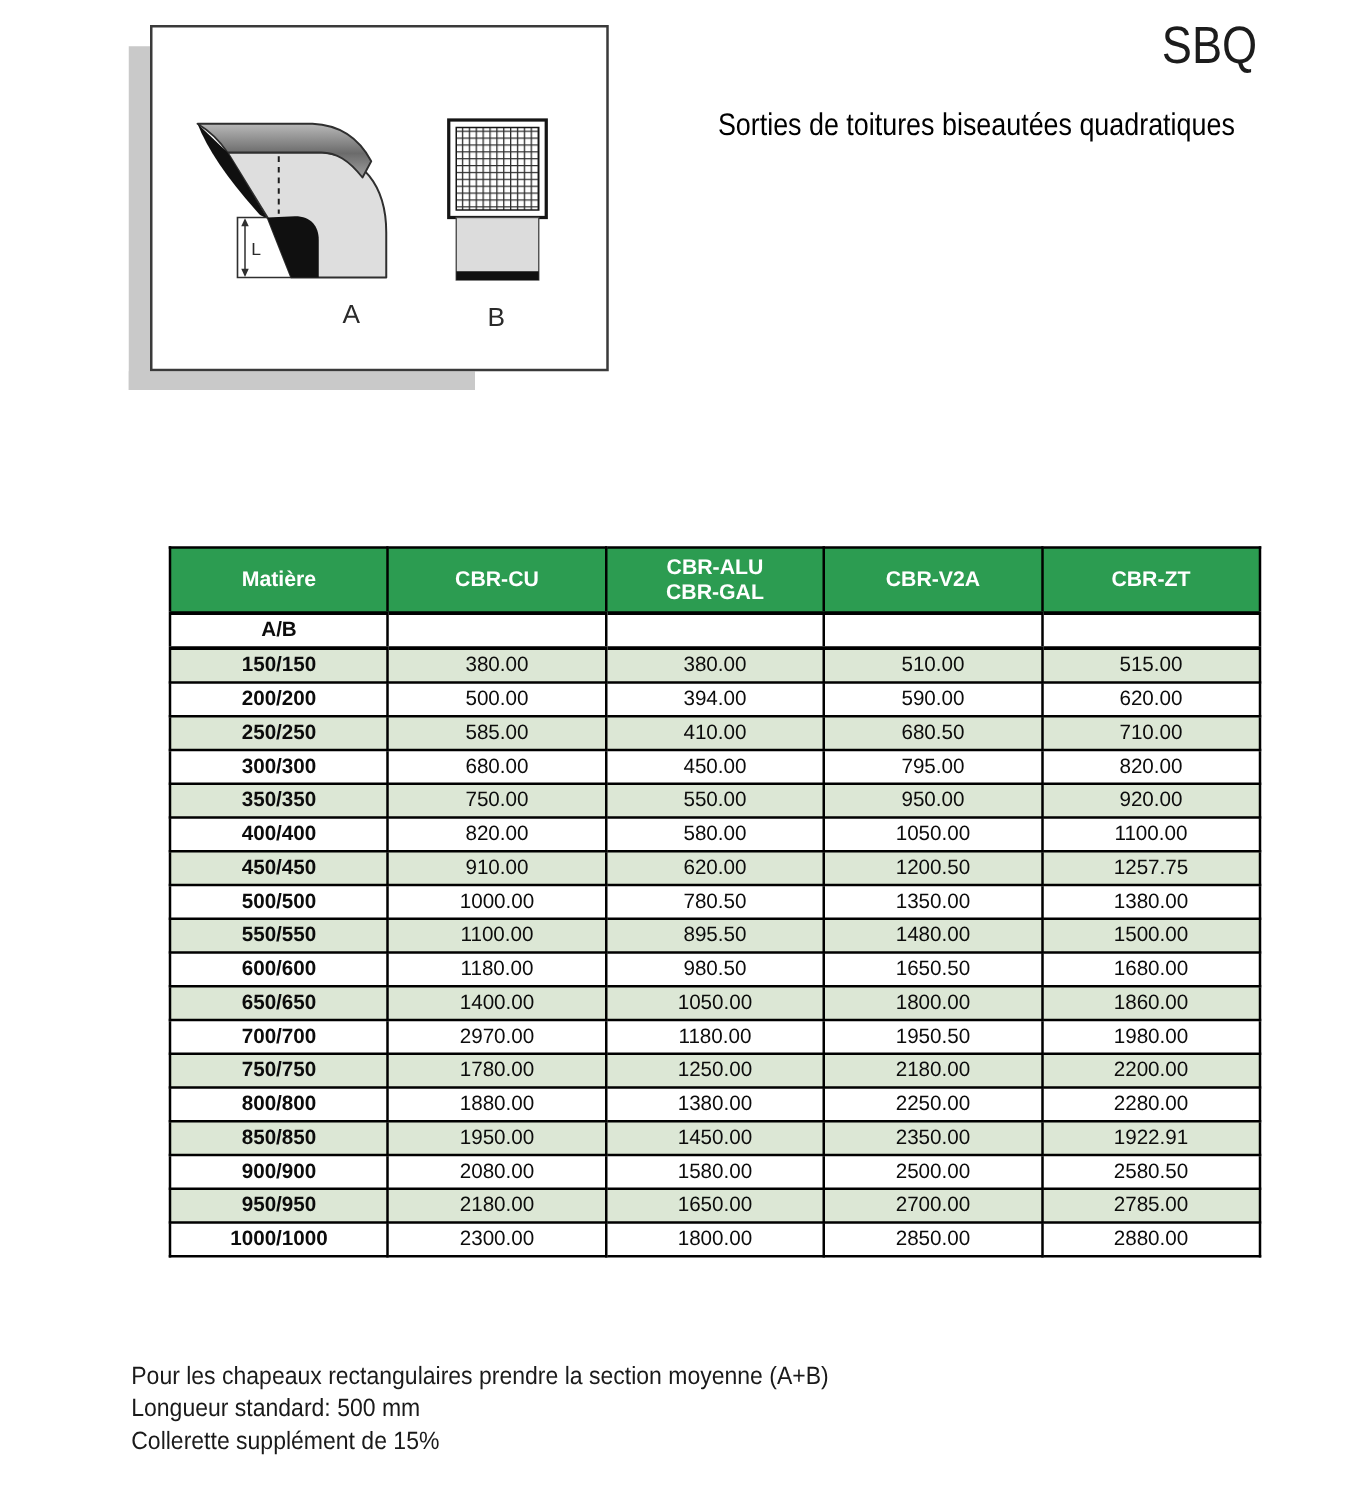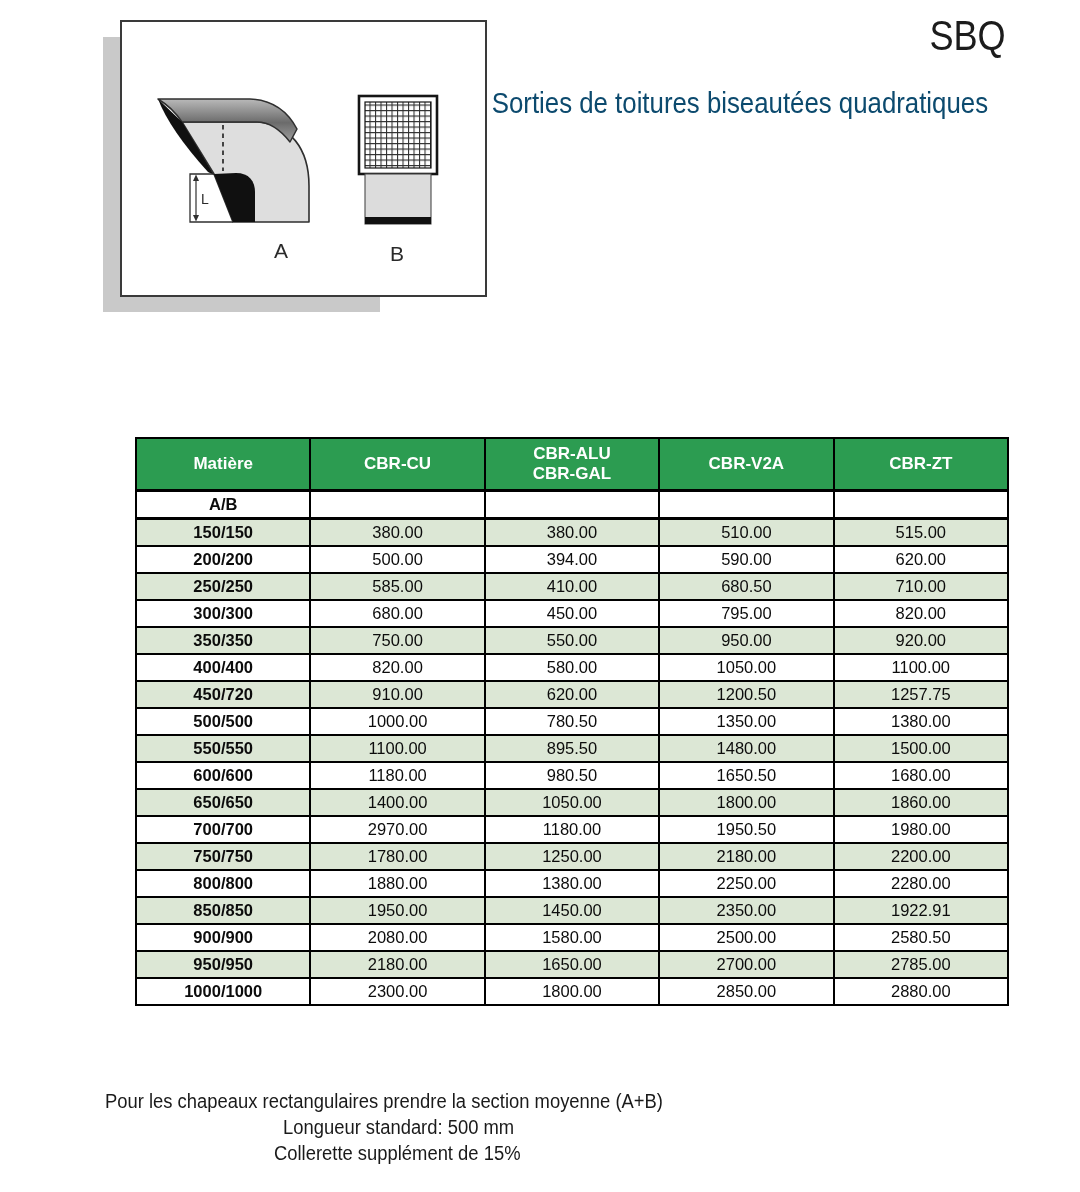--- a/index.html
+++ b/index.html
@@ -29,21 +29,21 @@
   
   .product-code{
     position:absolute;top:12px;right:74px;text-align:right;
     font-size:42px;font-weight:400;letter-spacing:0;color:#1c1c1c;white-space:nowrap;
   }
   .product-code .squeeze, .subtitle .squeeze{
     display:inline-block;transform:scaleX(0.86);transform-origin:100% 50%;
   }
   .subtitle{
     position:absolute;top:86px;right:92px;text-align:right;
-    font-size:30px;font-weight:400;color:#0c4a6e;white-space:nowrap;
+    font-size:25px;font-weight:400;color:#000000;white-space:nowrap;
   }
 
   
   .price-table{
     position:absolute;left:103px;top:437px;width:874px;
     border-collapse:collapse;table-layout:fixed;
     border:2px solid #ef4444;
     margin-left:32px;
   }
   .price-table th{
@@ -61,21 +61,21 @@
   }
   .price-table tr.subheader-row td{
     border-bottom:3px solid #000;height:26px;
   }
   .price-table td.size-col{font-weight:bold;}
   .price-table tbody tr:nth-child(even) td{background:var(--row-green);}
 
   
   .notes{
     position:absolute;left:105px;top:1088px;
-    font-size:20px;line-height:26px;color:#1a1a1a;text-align:center;
+    font-size:20px;line-height:26px;color:#1a1a1a;
   }
   .notes div{white-space:nowrap;}
   .notes .squeeze{display:inline-block;transform:scaleX(0.92);transform-origin:0 50%;}
 </style>
 </head>
 <body>
 
 <div class="shadow-left"></div>
 <div class="shadow-bottom"></div>
 
@@ -190,21 +190,21 @@
         <td>920.00</td>
       </tr>
       <tr>
         <td class="size-col">400/400</td>
         <td>820.00</td>
         <td>580.00</td>
         <td>1050.00</td>
         <td>1100.00</td>
       </tr>
       <tr>
-        <td class="size-col">450/720</td>
+        <td class="size-col">450/450</td>
         <td>910.00</td>
         <td>620.00</td>
         <td>1200.50</td>
         <td>1257.75</td>
       </tr>
       <tr>
         <td class="size-col">500/500</td>
         <td>1000.00</td>
         <td>780.50</td>
         <td>1350.00</td>

